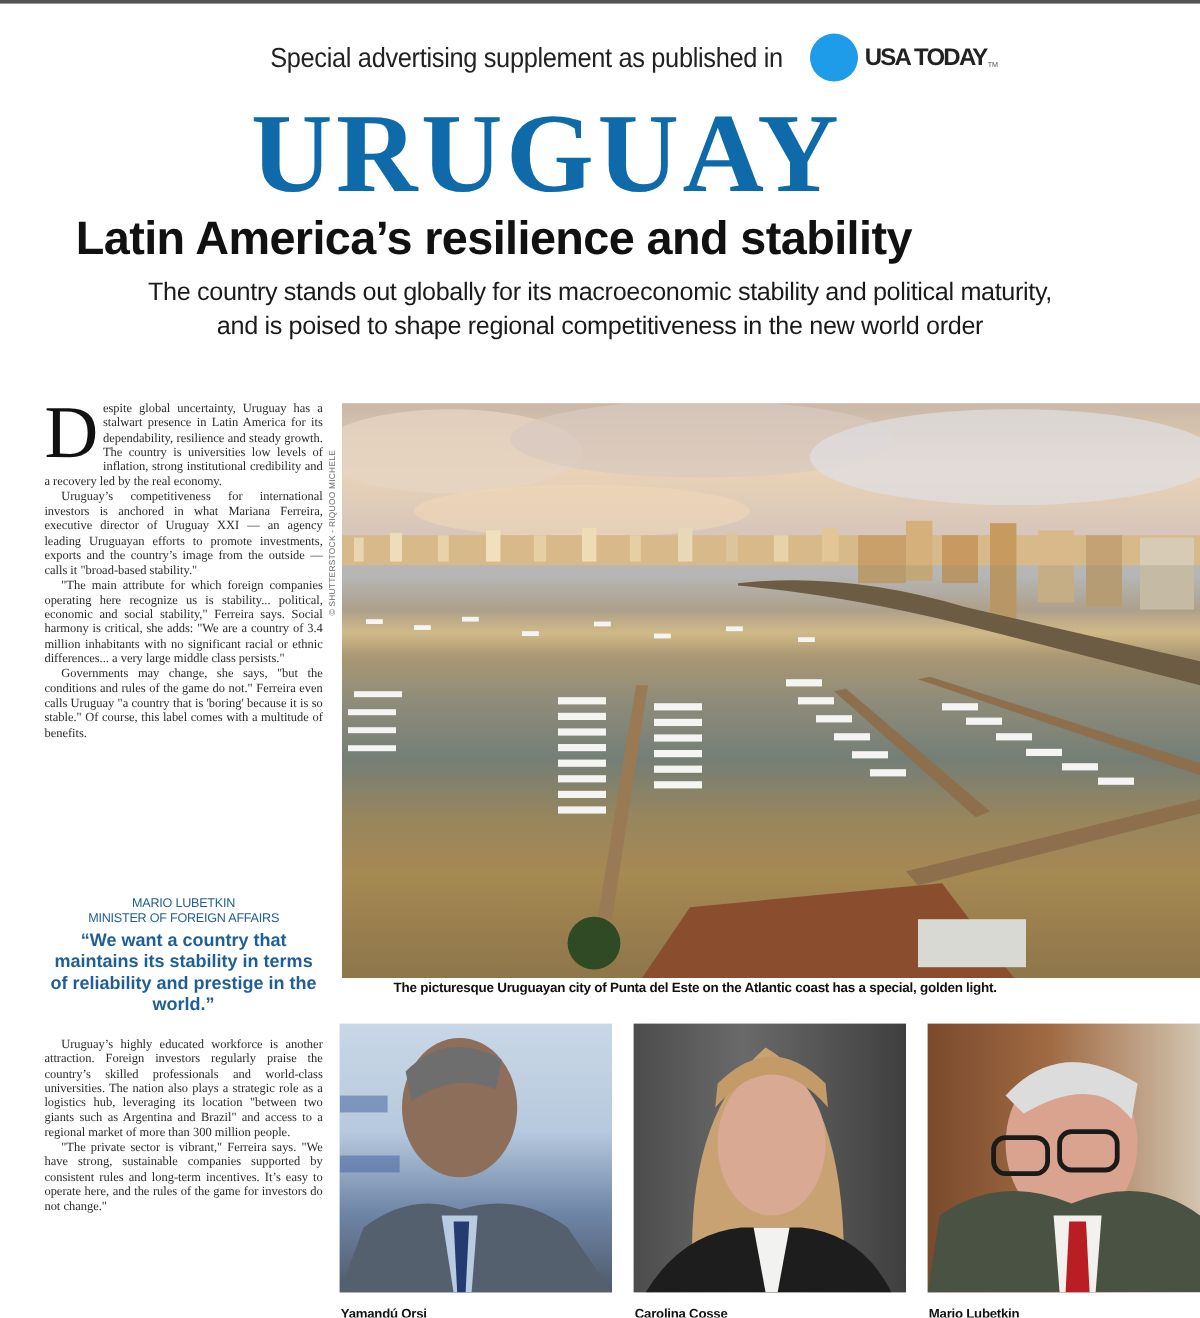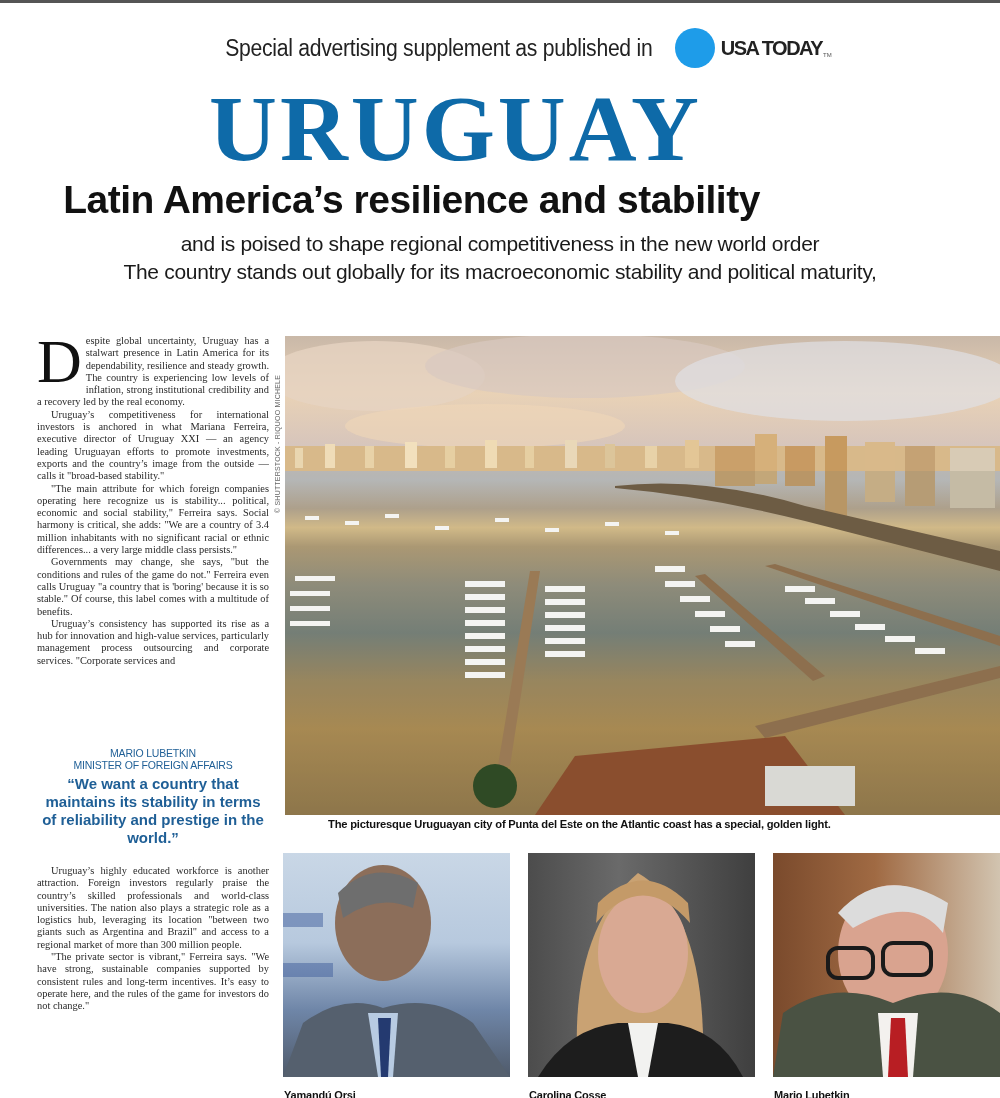--- a/index.html
+++ b/index.html
@@ -74,30 +74,29 @@
   <div class="usat-logo">
     <div class="usat-dot"></div>
     <span class="usat-word">USA TODAY</span>
     <span class="usat-tm">TM</span>
   </div>
 </div>
 
 <h1 class="title">URUGUAY</h1>
 <h2 class="subtitle">Latin America’s resilience and stability</h2>
 <div class="deck">
+  <div>The country stands out globally for its macroeconomic stability and political maturity,</div>
   <div>and is poised to shape regional competitiveness in the new world order</div>
-  <div>The country stands out globally for its macroeconomic stability and political maturity,</div>
 </div>
 
 <div class="col-left">
-  <p class="first"><span class="dropcap">D</span><span>espite global uncertainty, Uruguay has a stalwart presence in Latin America for its dependability, resilience and steady growth. The country is experiencing low levels of inflation, strong institutional credibility and a recovery led by the real economy.</span></p>
+  <p class="first"><span class="dropcap">D</span><span>espite global uncertainty, Uruguay has a stalwart presence in Latin America for its dependability, resilience and steady growth. The country is universities low levels of inflation, strong institutional credibility and a recovery led by the real economy.</span></p>
   <p>Uruguay’s competitiveness for international investors is anchored in what Mariana Ferreira, executive director of Uruguay XXI — an agency leading Uruguayan efforts to promote investments, exports and the country’s image from the outside — calls it "broad-based stability."</p>
   <p>"The main attribute for which foreign companies operating here recognize us is stability... political, economic and social stability," Ferreira says. Social harmony is critical, she adds: "We are a country of 3.4 million inhabitants with no significant racial or ethnic differences... a very large middle class persists."</p>
   <p>Governments may change, she says, "but the conditions and rules of the game do not." Ferreira even calls Uruguay "a country that is 'boring' because it is so stable." Of course, this label comes with a multitude of benefits.</p>
-  <p>Uruguay’s consistency has supported its rise as a hub for innovation and high-value services, particularly management process outsourcing and corporate services. "Corporate services and</p>
 </div>
 
 <div class="credit">
   <span>© SHUTTERSTOCK - RIQUOO MICHELE</span>
 </div>
 
 <div class="pullquote">
   <div class="pq-name">MARIO LUBETKIN</div>
   <div class="pq-role">MINISTER OF FOREIGN AFFAIRS</div>
   <div class="pq-quote">“We want a country that maintains its stability in terms of reliability and prestige in the world.”</div>

